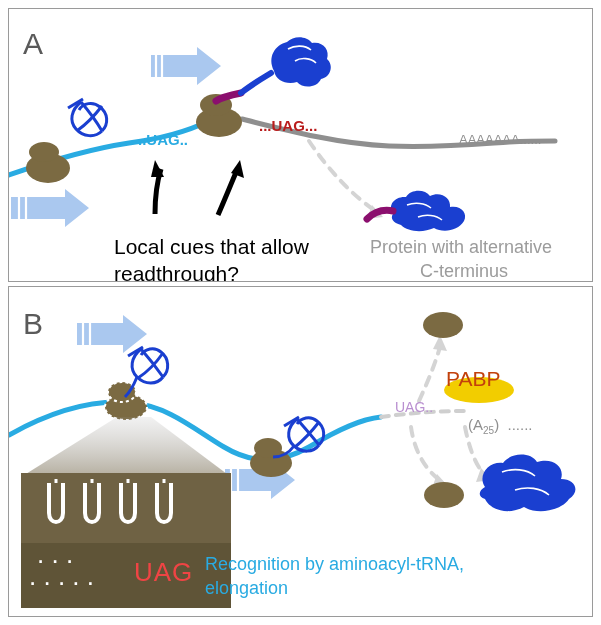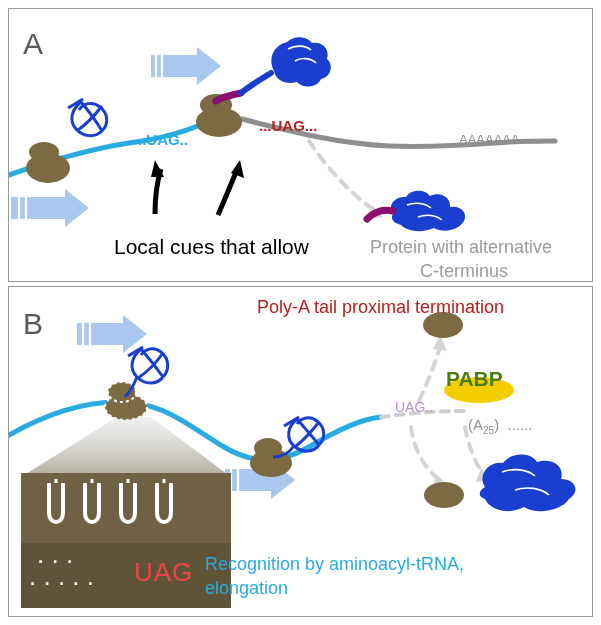--- a/index.html
+++ b/index.html
@@ -152,20 +152,21 @@
         <path d="M409,208 C417,205 427,206 433,211" fill="none" stroke="#ffffff" stroke-width="1.5"></path>
         <path d="M358,210 C365,203 374,200 384,202" fill="none" stroke="#8b0f6e" stroke-width="7" stroke-linecap="round"></path>
       </g>
     </svg>
 
     <div class="txt uag-a1 t-cyan" style="left:129px; top:123px;">..UAG..</div>
     <div class="txt uag-a1 t-magenta" style="left:250px; top:109px;">...UAG...</div>
     <div class="txt mono-a t-darkgray" style="left:450px; top:124px;">AAAAAAA......</div>
 
     <div class="txt big23 t-black" style="left:105px; top:226px;">Local cues that allow</div>
+    <div class="txt big23 t-black" style="left:105px; top:253px;">readthrough?</div>
 
     <div class="txt big19 t-gray" style="left:361px; top:228px;">Protein with alternative</div>
     <div class="txt big19 t-gray" style="left:411px; top:252px;">C-terminus</div>
   </div>
 
   <div class="panel" id="panel-b">
 
     <div class="panel-letter" style="left:14px; top:22px;">B</div>
 
     <svg class="svgwrap" width="585" height="331" viewBox="0 0 585 331">
@@ -258,23 +259,22 @@
         <path d="M148,196 L148,226 C148,238 162,238 162,226 L162,196"></path>
       </g>
       <g fill="none" stroke="#ffffff" stroke-width="3">
         <path d="M47,196 L47,192"></path>
         <path d="M83,196 L83,192"></path>
         <path d="M119,196 L119,192"></path>
         <path d="M155,196 L155,192"></path>
       </g>
     </svg>
 
-    <div class="txt big19 t-magenta" style="left:248px; top:10px;">Poly-A tail proximal termination</div>
-
-    <div class="txt big21 t-white" style="left:437px; top:80px; font-weight:bold; color:#4d7c0f;">PABP</div>
+
+    <div class="txt big21 t-white" style="left:437px; top:80px; font-weight:normal; color:#c2410c;">PABP</div>
 
     <div class="txt" style="left:386px; top:113px; font-size:14px; color:#b98fd0;">UAG..</div>
 
     <div class="txt" style="left:434px; top:113px; font-size:15px; color:#8f8f8f;">
       <span>(A</span><span style="font-size:10px; vertical-align:sub;">25</span><span>)  ......</span>
     </div>
 
     <div class="dots-white" style="left:28px; top:252px;">. . .</div>
 
     <div class="dots-white" style="left:20px; top:274px;">. . . . .</div>

